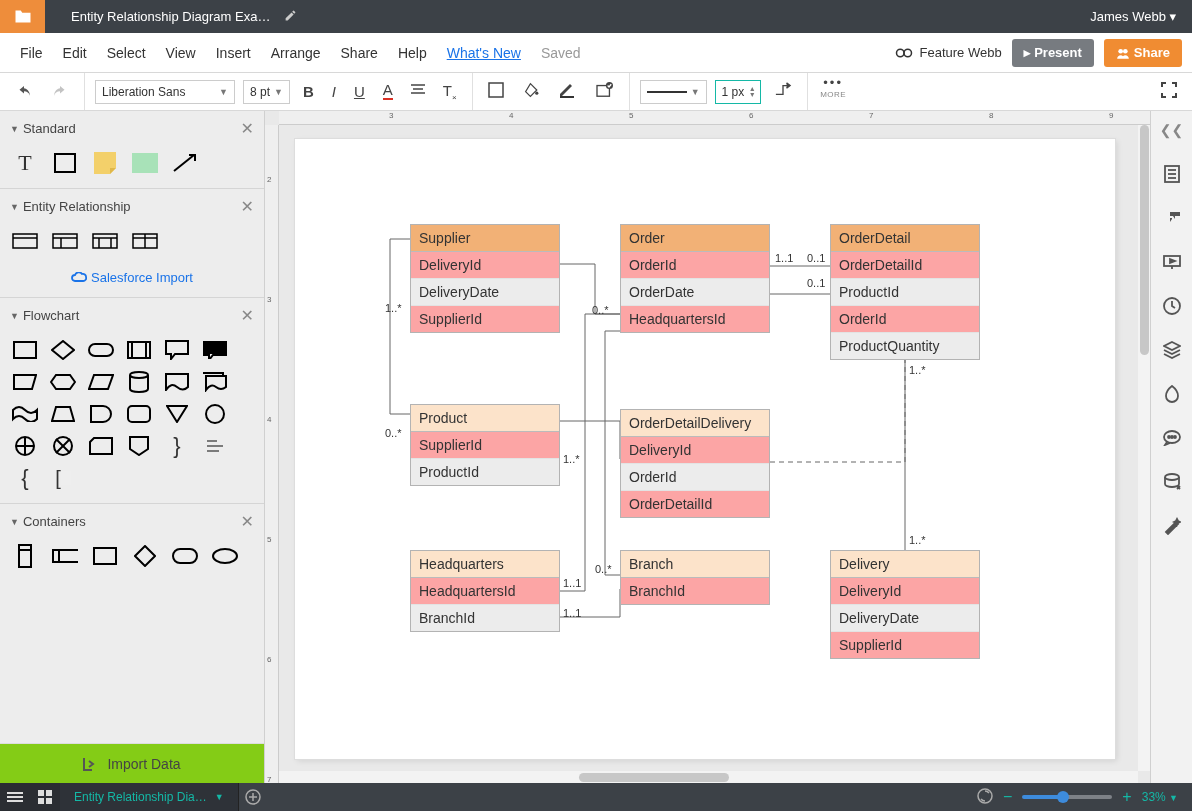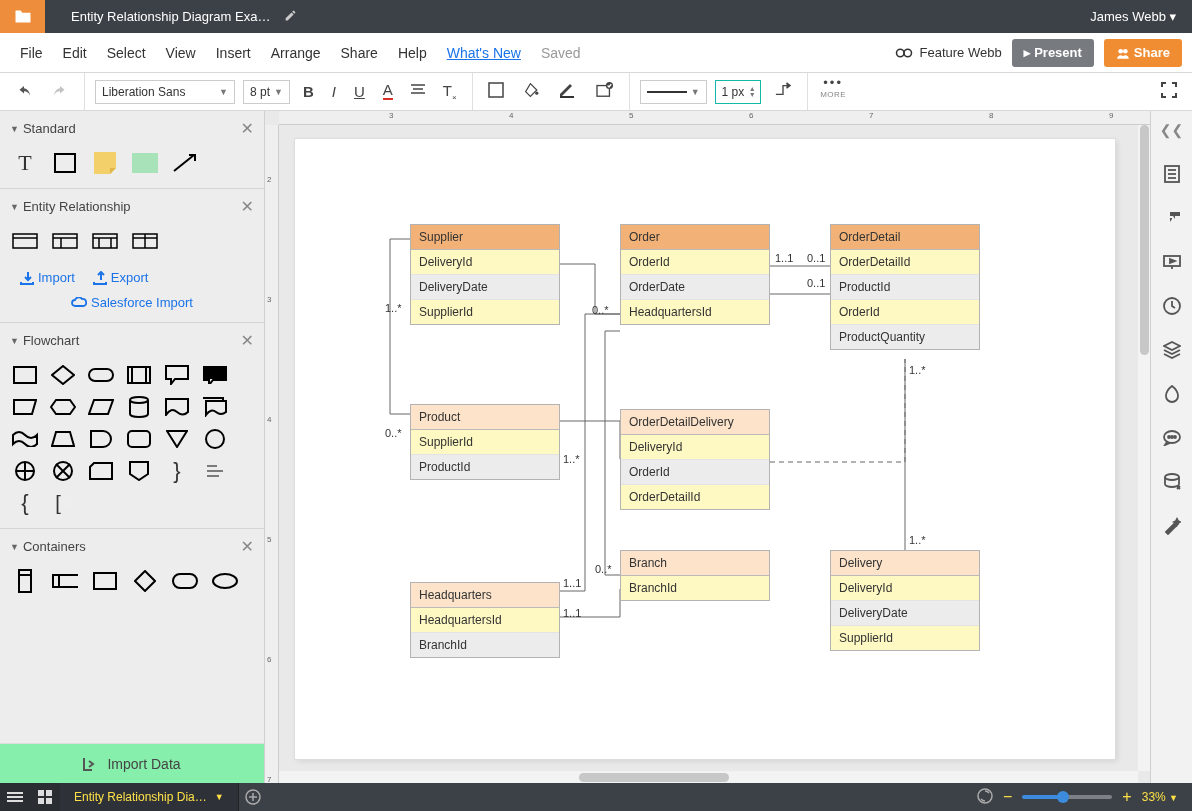--- a/index.html
+++ b/index.html
@@ -31,41 +31,41 @@
   .toolbar .px-box { border:1px solid #14b8a6; height:24px; display:inline-flex; align-items:center; padding:0 6px; font-size:12px;}
   .main { display:flex; height: calc(811px - 33px - 40px - 38px - 28px); }
   .sidebar { width:265px; background:#ededed; border-right:1px solid #d0d0d0; overflow:hidden; position:relative;}
   .panel-head { display:flex; align-items:center; padding:8px 10px; font-size:13px; color:#444; }
   .panel-head .caret { font-size:9px; margin-right:4px; color:#666;}
   .panel-head .close { margin-left:auto; color:#888; font-size:16px; cursor:pointer;}
   .panel-body { padding: 6px 12px 14px; display:flex; flex-wrap:wrap; gap:12px 14px; }
   .shape-ico { width:26px; height:22px; display:flex; align-items:center; justify-content:center;}
   .link-row { display:flex; gap:18px; padding:4px 20px 6px; }
   .link-row a { color:#1a73e8; font-size:13px; text-decoration:none; display:flex; align-items:center; gap:4px; cursor:pointer;}
-  .import-data { position:absolute; bottom:0; left:0; right:0; height:40px; background:#86efac; border-top:1px solid #ddd; display:flex; align-items:center; justify-content:center; gap:8px; font-size:14px; color:#444; cursor:pointer;}
+  .import-data { position:absolute; bottom:0; left:0; right:0; height:40px; background:#84cc16; border-top:1px solid #ddd; display:flex; align-items:center; justify-content:center; gap:8px; font-size:14px; color:#444; cursor:pointer;}
   .canvas-wrap { flex:1; position:relative; background:#e9e9e9; overflow:hidden;}
   .ruler-h { position:absolute; top:0; left:14px; right:0; height:14px; background:#efefef; border-bottom:1px solid #ccc; display:flex; font-size:8px; color:#666;}
   .ruler-h .tick { position:absolute; top:0;}
   .ruler-v { position:absolute; top:14px; left:0; width:14px; bottom:0; background:#efefef; border-right:1px solid #ccc;}
   .ruler-v .tick { position:absolute; left:2px; font-size:8px; color:#666;}
   .page { position:absolute; left:30px; top:28px; width:820px; height:620px; background:#fff; box-shadow: 0 0 0 1px #ddd, 2px 2px 6px rgba(0,0,0,.1);}
-  .entity { position:absolute; border:1px solid #b3b3b3; background:#fef9c3; font-size:12px; }
+  .entity { position:absolute; border:1px solid #b3b3b3; background:#fca5a5; font-size:14px; }
   .entity .e-head { background:#f2b176; border-bottom:1px solid #bbb; padding:5px 8px; font-weight:400;}
   .entity.light .e-head { background:#fce3ca; }
   .entity .e-row { padding:5px 8px; border-bottom:1px solid #e3e3e3;}
   .entity .e-row.alt { background:#ececec;}
   .entity .e-row:last-child { border-bottom:none;}
   .rel-label { position:absolute; font-size:11px; color:#333; background:transparent;}
   svg.links { position:absolute; left:0; top:0; width:100%; height:100%; pointer-events:none;}
   svg.links path { stroke:#666; stroke-width:1; fill:none;}
   svg.links path.dashed { stroke-dasharray:5 4;}
   .rightbar { width:42px; background:#f2f2f2; border-left:1px solid #d0d0d0; display:flex; flex-direction:column; align-items:center; padding-top:8px; gap:22px;}
   .rightbar .ricon { color:#555; cursor:pointer; width:22px; height:22px; display:flex; align-items:center; justify-content:center;}
   .rightbar .collapse { font-size:14px; color:#888;}
-  .statusbar { height:28px; background:#3c4147; display:flex; align-items:center; color:#fde047; font-size:12px;}
+  .statusbar { height:28px; background:#3c4147; display:flex; align-items:center; color:#14b8a6; font-size:12px;}
   .statusbar .tab { height:28px; background:#2e3238; display:flex; align-items:center; padding:0 14px; gap:8px; border-right:1px solid #222; cursor:pointer;}
   .statusbar .plus { width:28px; height:28px; display:flex; align-items:center; justify-content:center; cursor:pointer;}
   .statusbar .icons-left { display:flex; align-items:center; height:100%; background:#2a2d32;}
   .statusbar .icons-left .sb-ico { width:30px; height:28px; display:flex; align-items:center; justify-content:center; cursor:pointer;}
   .statusbar .right { margin-left:auto; display:flex; align-items:center; gap:10px; padding-right:14px;}
   .zoom-slider { width:90px; height:4px; background:linear-gradient(to right,#3d8bdc 0 40%, #7d8187 40% 100%); border-radius:2px; position:relative;}
   .zoom-slider .thumb { position:absolute; left:38%; top:-4px; width:12px; height:12px; border-radius:50%; background:#3d8bdc;}
   .scroll-track-v { position:absolute; right:0; top:14px; bottom:12px; width:12px; background:#f3f3f3;}
   .scroll-thumb-v { position:absolute; right:1px; top:0; width:9px; height:230px; background:#c7c7c7; border-radius:5px;}
   .scroll-track-h { position:absolute; left:14px; right:12px; bottom:0; height:12px; background:#f3f3f3;}
@@ -264,34 +264,20 @@
           </svg>
         </div>
       <div class="shape-ico">
           <svg width="26" height="16" fill="none" stroke="#000" stroke-width="1.5">
             <rect x="1" y="1" width="24" height="14"></rect>
             <line x1="1" y1="5" x2="25" y2="5"></line>
             <line x1="13" y1="1" x2="13" y2="15"></line>
           </svg>
         </div>
     </div>
-    <div class="link-row">
-      <a>
-          <svg width="14" height="14" fill="none" stroke="#1a73e8" stroke-width="2">
-            <path d="M8 1v8M5 6l3 3 3-3M1 11v2h12v-2"></path>
-          </svg>
-          <span>Import</span>
-        </a>
-      <a>
-          <svg width="14" height="14" fill="none" stroke="#1a73e8" stroke-width="2">
-            <path d="M8 9V1M5 4l3-3 3 3M1 11v2h12v-2"></path>
-          </svg>
-          <span>Export</span>
-        </a>
-    </div>
     <div class="link-row" style="justify-content:center; padding-bottom:12px;">
       <a>
           <svg width="16" height="12" fill="none" stroke="#1a73e8" stroke-width="1.8">
             <path d="M4 9a3 3 0 0 1 0-6 4 4 0 0 1 7-1 3 3 0 0 1 4 3 3 3 0 0 1-3 4H4z"></path>
           </svg>
           <span>Salesforce Import</span>
         </a>
     </div>
     <div class="panel-sep"></div>
     <div class="panel-head">
@@ -543,21 +529,21 @@
         <div class="e-head">Product</div>
         <div class="e-row">SupplierId</div>
         <div class="e-row alt">ProductId</div>
       </div>
       <div class="entity light" style="left:325px; top:270px; width:150px;">
         <div class="e-head">OrderDetailDelivery</div>
         <div class="e-row">DeliveryId</div>
         <div class="e-row alt">OrderId</div>
         <div class="e-row">OrderDetailId</div>
       </div>
-      <div class="entity light" style="left:115px; top:411px; width:150px;margin-top:32px;">
+      <div class="entity light" style="left:115px; top:411px; width:150px;">
         <div class="e-head">Headquarters</div>
         <div class="e-row">HeadquartersId</div>
         <div class="e-row alt">BranchId</div>
       </div>
       <div class="entity light" style="left:325px; top:411px; width:150px;">
         <div class="e-head">Branch</div>
         <div class="e-row">BranchId</div>
       </div>
       <div class="entity light" style="left:535px; top:411px; width:150px;">
         <div class="e-head">Delivery</div>

